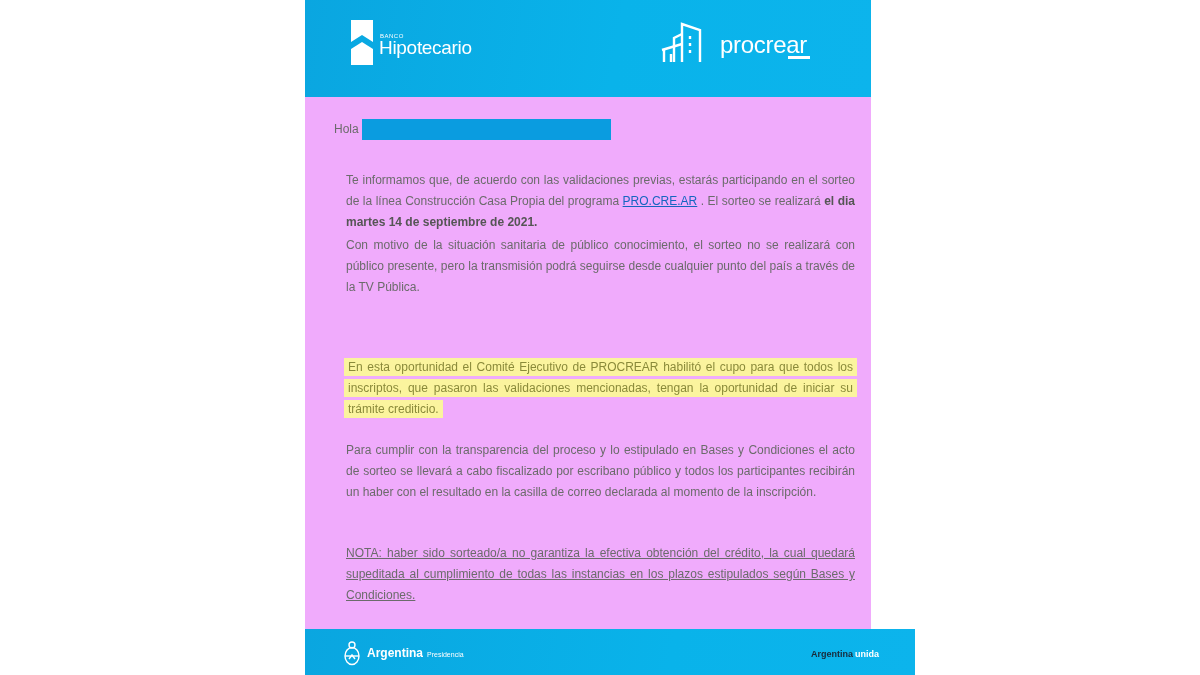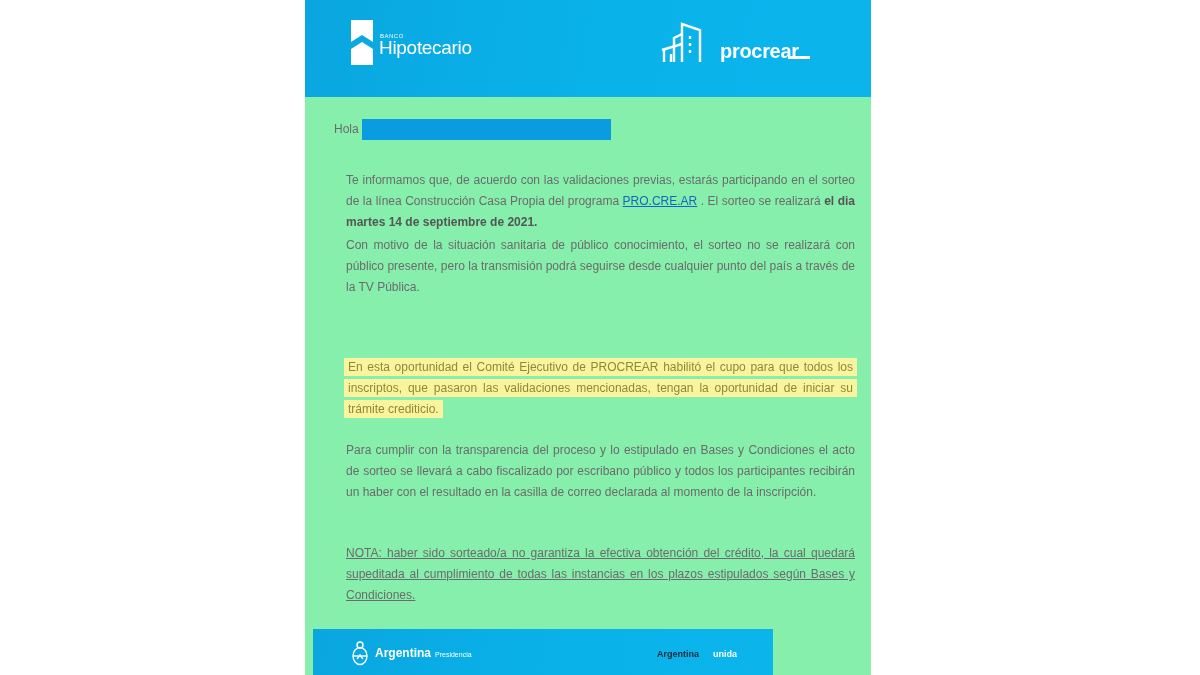--- a/index.html
+++ b/index.html
@@ -1,69 +1,69 @@
 <!DOCTYPE html>
 <html><head>
   <meta charset="utf-8">
   <style>
     html, body { margin: 0; padding: 0; }
     body {
       width: 1200px; height: 675px; background: #ffffff; overflow: hidden;
       font-family: "Liberation Sans", sans-serif; position: relative;
     }
     .email {
-      position: absolute; left: 305px; top: 0; width: 566px; height: 675px; background: #86efac;
+      position: absolute; left: 305px; top: 0; width: 566px; height: 675px; background: #f0abfc;
     }
     .header {
       position: absolute; left: 0; top: 0; width: 566px; height: 97px;
       background: linear-gradient(100deg, #0aa6e0 0%, #09b3ea 55%, #0cb4ec 100%);
     }
     .bh-logo { position: absolute; left: 46px; top: 20px; width: 140px; height: 46px; }
     .bh-mark { position: absolute; left: 0; top: 0; width: 24px; height: 45px; }
     .bh-banco {
       position: absolute; left: 29px; top: 13px; font-size: 6px; letter-spacing: 0.5px;
       color: #fff;
     }
     .bh-name {
       position: absolute; left: 28px; top: 17px; font-size: 19px; color: #fff; letter-spacing: -0.3px;
     }
     .pc-logo { position: absolute; left: 355px; top: 20px; width: 175px; height: 46px; }
     .pc-mark { position: absolute; left: 0; top: 0; width: 46px; height: 44px; }
     .pc-name {
-      position: absolute; left: 60px; top: 20px; font-size: 20px; font-weight: bold; color: #fff;
+      position: absolute; left: 60px; top: 11px; font-size: 24px; font-weight: normal; color: #fff;
       letter-spacing: -0.3px;
     }
     .pc-underline { position: absolute; left: 128px; top: 36px; width: 22px; height: 3px; background: #fff; }
 
     .body-content { position: absolute; left: 29px; top: 118px; width: 509px; color: #6b6b6b; font-size: 12px; line-height: 21px; }
     .greeting { height: 22px; display: flex; align-items: center; }
     .greeting .redact { display: inline-block; width: 249px; height: 21px; background: #0a9ce0; margin-left: 3px; }
     p { margin: 12px; text-align: justify; text-align-last: left; }
     .p1 { position: absolute; top: 40px; width: 509px; }
     .p2 { position: absolute; top: 105px; width: 509px; }
     .p3 { position: absolute; top: 227px; width: 509px; color: #8a8a3a; }
     .p3 .hl { background: #fbf49e; box-shadow: 0 0 0 2px #fbf49e; padding: 0 2px; -webkit-box-decoration-break: clone; box-decoration-break: clone; }
     .p4 { position: absolute; top: 310px; width: 509px; }
     .p5 { position: absolute: top: 0; text-decoration: underline; }
     .p5 { position: absolute; top: 413px; width: 509px; }
     a.link { color: #1565c0; text-decoration: underline; }
     b { color: #555; }
 
     .footer {
-      position: absolute; left: 8px; top: 629px; width: 460px; height: 46px;
+      position: absolute; left: 0; top: 629px; width: 610px; height: 46px;
       background: linear-gradient(100deg, #0aa6e0 0%, #09b3ea 60%, #0cb4ec 100%);
       text-align: right;
     }
     .ar-logo { position: absolute; left: 38px; top: 12px; height: 24px; display: flex; align-items: center; }
     .ar-shield { width: 18px; height: 26px; margin-right: 6px; }
     .ar-name { color: #fff; font-weight: bold; font-size: 12px; }
     .ar-pres { color: #fff; font-size: 7px; margin-left: 4px; margin-top: 3px; }
     .unida { position: absolute; right: 36px; top: 20px; font-size: 9px; font-weight: bold; }
     .unida .a { color: #1a2a3a; }
-    .unida .u { color: #fff; margin-left: 14px; }
+    .unida .u { color: #fff; margin-left: 2px; }
   </style>
 </head>
 <body>
 
 <div class="email">
 
   <div class="header">
     <div class="bh-logo">
       <svg class="bh-mark" viewBox="0 0 24 45">
         <path d="M0 0 H22 V22 L11 15 L0 22 Z" fill="#fff"></path>

